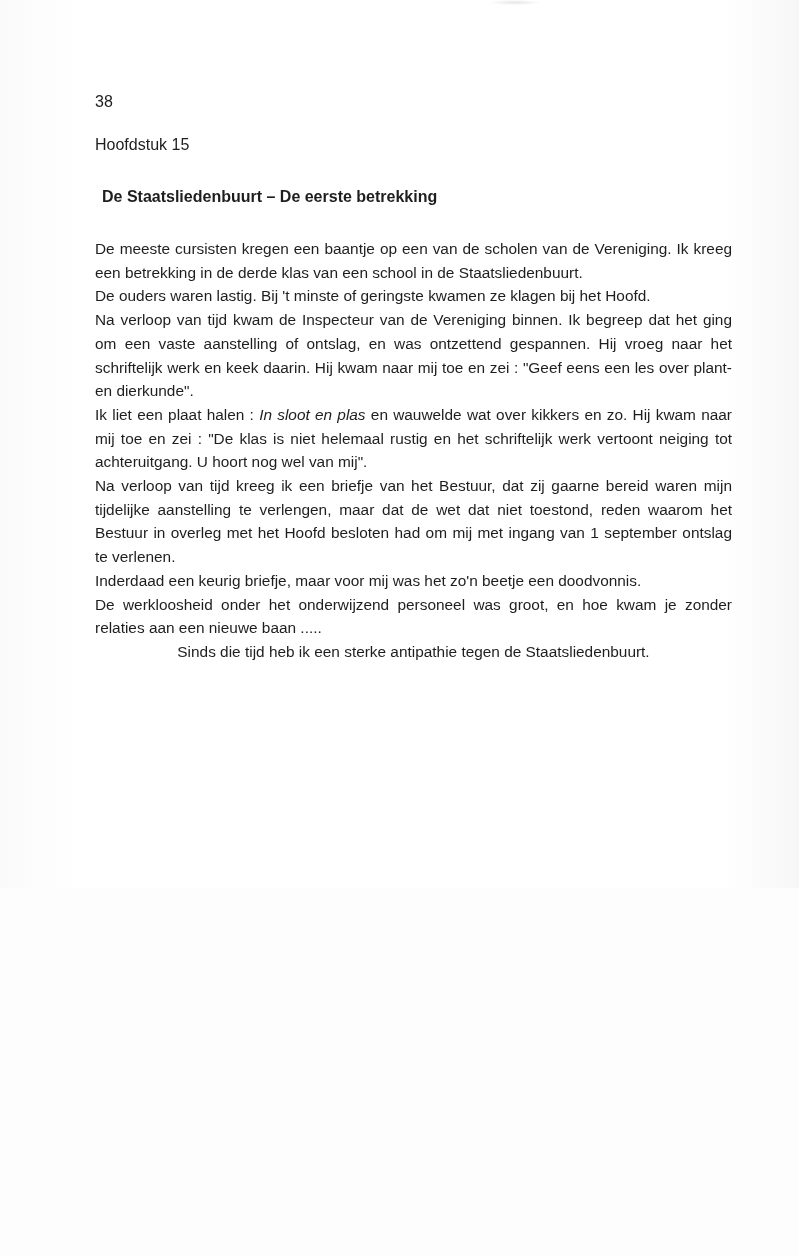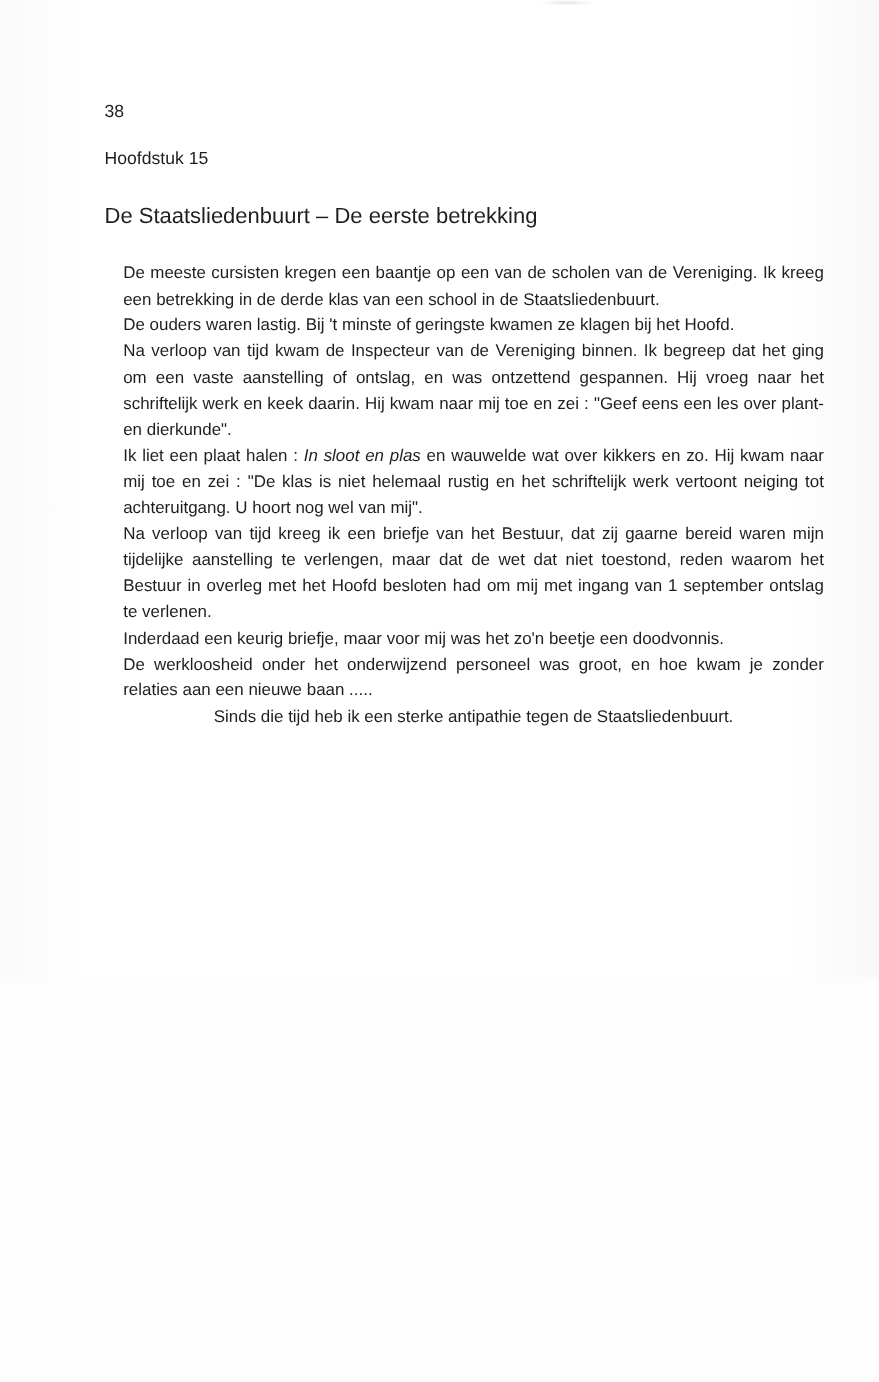--- a/index.html
+++ b/index.html
@@ -41,35 +41,34 @@
     }
     .chapter-label {
       position: absolute;
       left: 95px;
       top: 135px;
       font-size: 16px;
       line-height: 20px;
     }
     .chapter-title {
       position: absolute;
-      left: 95px;
+      left: 102px;
       top: 187px;
-      font-size: 20px;
-      font-weight: normal;
+      font-size: 16px;
+      font-weight: bold;
       line-height: 20px;
     }
     .body-text {
       position: absolute;
       left: 95px;
       top: 237px;
       width: 637px;
       font-size: 15.4px;
       line-height: 23.7px;
       text-align: justify;
-      margin-left: 17px;
     }
     .para {
       margin: 0;
       padding: 0;
     }
     .para.last-left {
       text-align: center;
     }
     .italic {
       font-style: italic;

